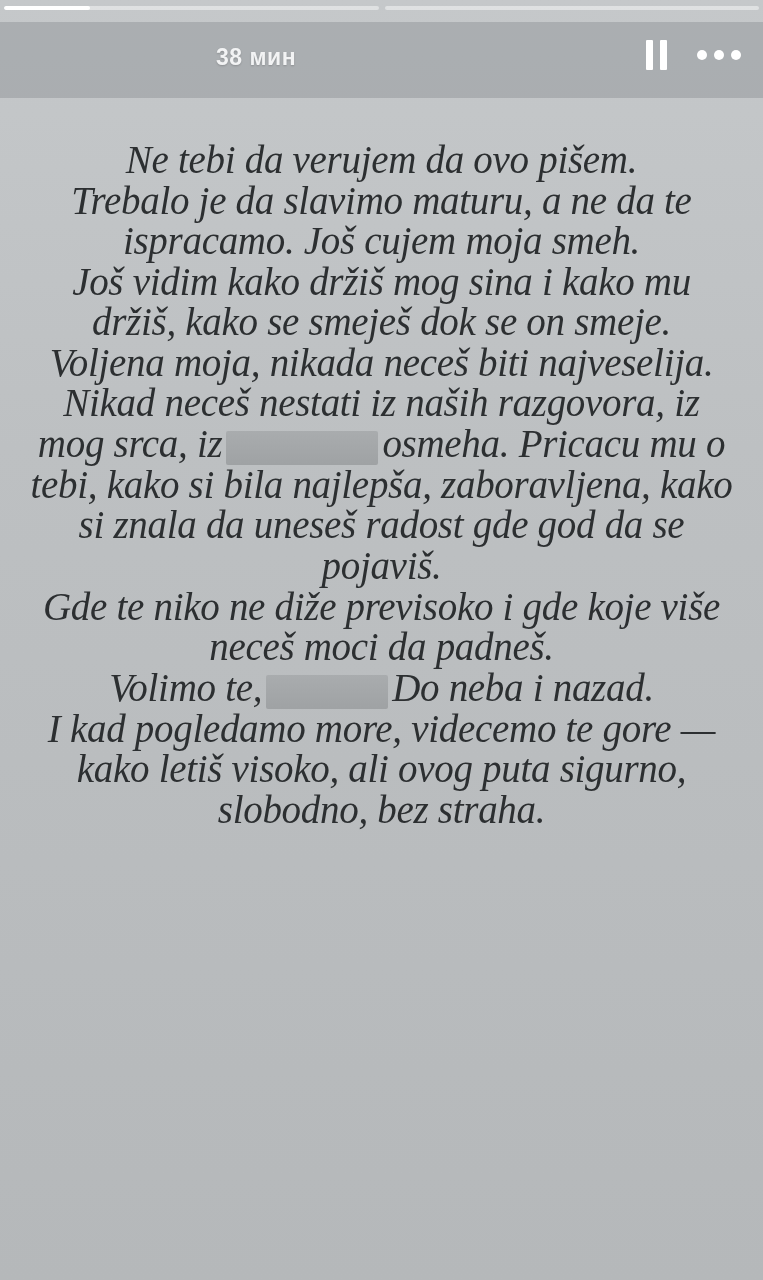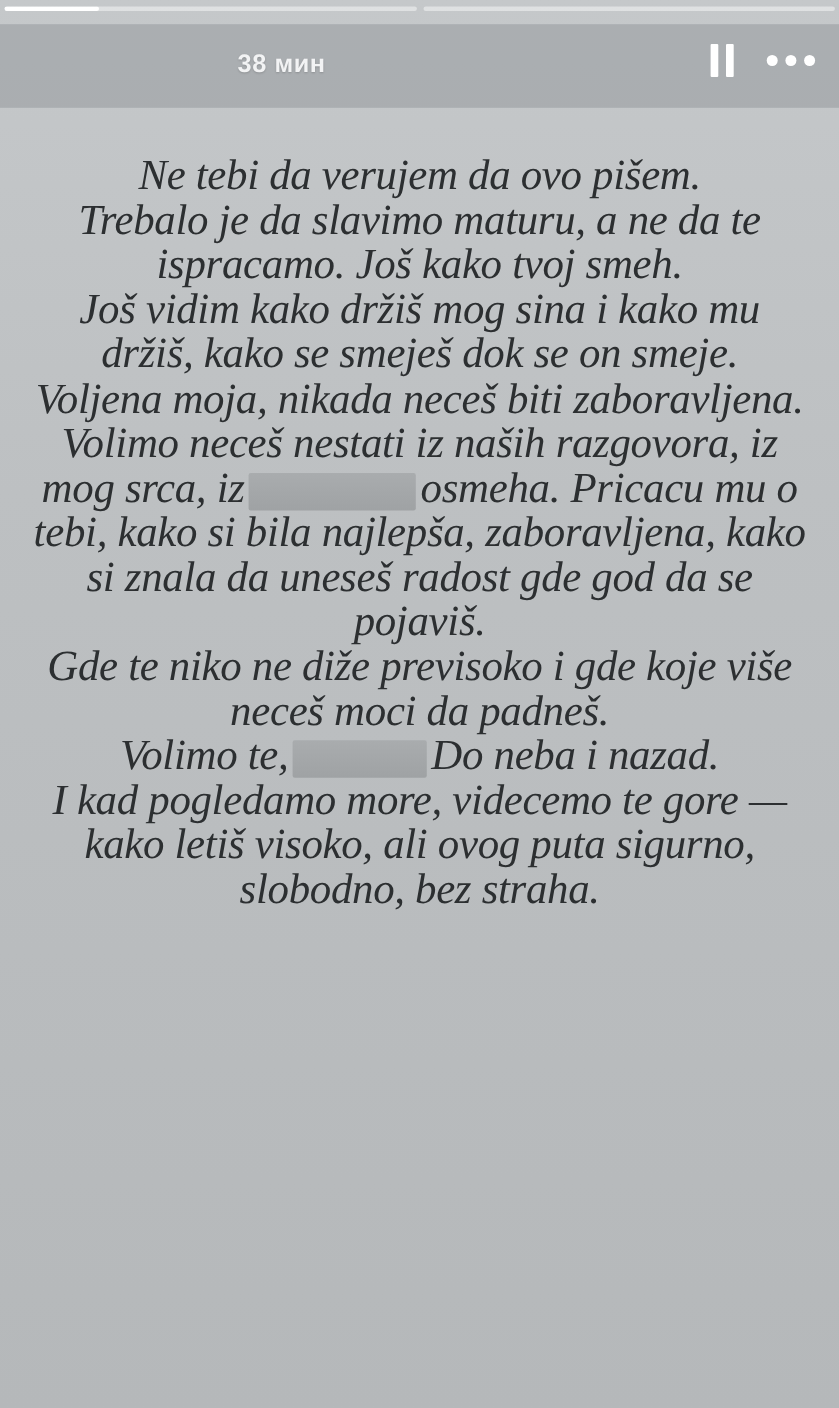--- a/index.html
+++ b/index.html
@@ -159,21 +159,21 @@
     </div>
     <div class="more-icon">
       <span></span>
       <span></span>
       <span></span>
     </div>
   </div>
 
   <div class="message">
     <p>Ne tebi da verujem da ovo pišem.</p>
-    <p>Trebalo je da slavimo maturu, a ne da te ispracamo. Još kako tvoj smeh.</p>
+    <p>Trebalo je da slavimo maturu, a ne da te ispracamo. Još cujem moja smeh.</p>
     <p>Još vidim kako držiš mog sina i kako mu držiš, kako se smeješ dok se on smeje.</p>
-    <p><span>Voljena moja, nikada neceš biti zaboravljena. Volimo neceš nestati iz naših razgovora, iz mog srca, iz</span><span class="redact w2"></span><span>osmeha. Pricacu mu o tebi, kako si bila najlepša, zaboravljena, kako si znala da uneseš radost gde god da se pojaviš.</span></p>
+    <p><span>Voljena moja, nikada neceš biti najveselija. Nikad neceš nestati iz naših razgovora, iz mog srca, iz</span><span class="redact w2"></span><span>osmeha. Pricacu mu o tebi, kako si bila najlepša, zaboravljena, kako si znala da uneseš radost gde god da se pojaviš.</span></p>
     <p>Gde te niko ne diže previsoko i gde koje više neceš moci da padneš.</p>
     <p><span>Volimo te,</span><span class="redact w3"></span><span>Do neba i nazad.</span></p>
     <p>I kad pogledamo more, videcemo te gore — kako letiš visoko, ali ovog puta sigurno, slobodno, bez straha.</p>
   </div>
 
 </div>
 
 </body></html>

